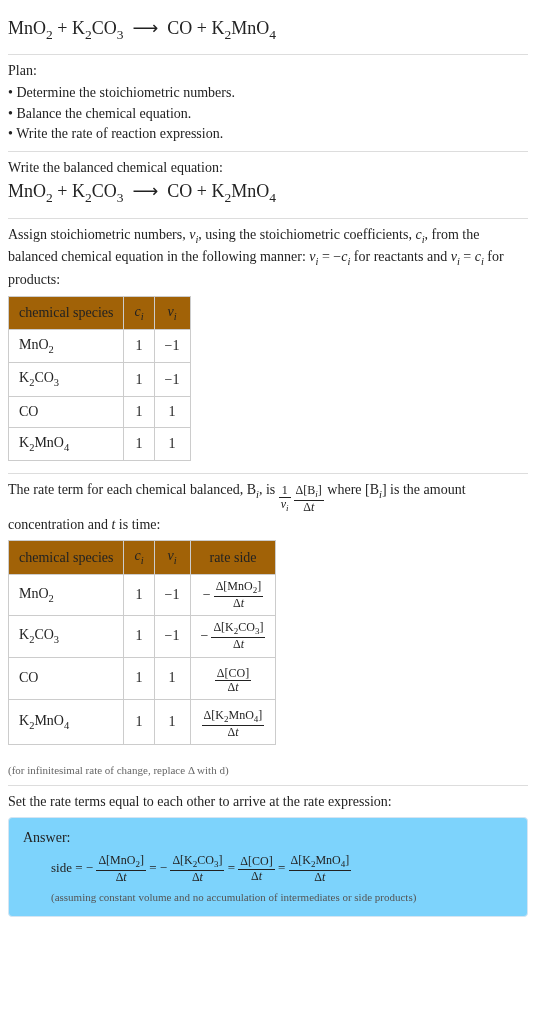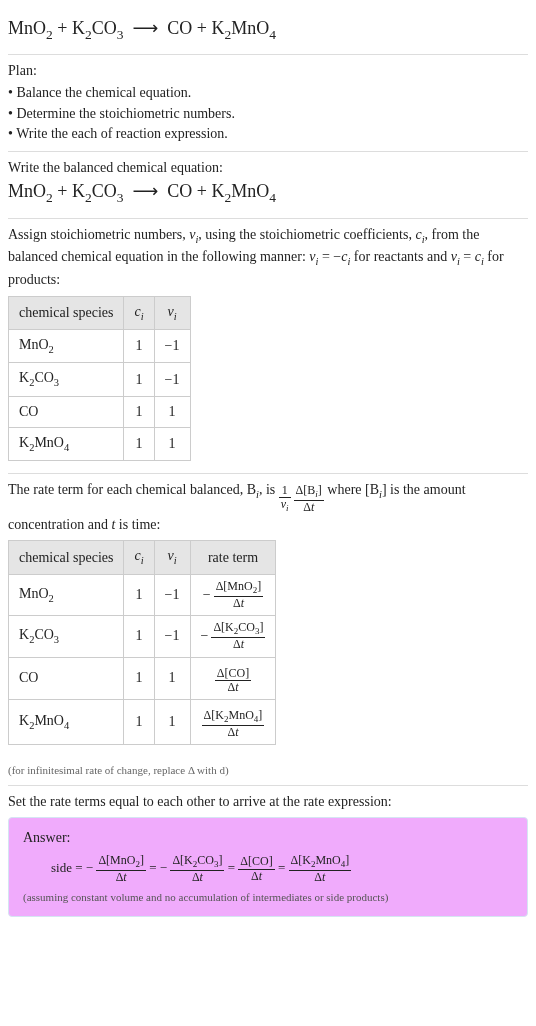--- a/index.html
+++ b/index.html
@@ -26,58 +26,58 @@
 .tbl {
   border-collapse: collapse;
   margin: 6px 0;
 }
 .tbl th, .tbl td {
   border: 1px solid #ccc;
   padding: 5px 10px;
   text-align: center;
   font-weight: normal;
 }
-.tbl th { background: #e5e5e5; }
+.tbl th { background: #a16207; }
 .tbl td:first-child, .tbl th:first-child { text-align: left; }
 .frac {
   display: inline-block;
   vertical-align: middle;
   text-align: center;
   font-size: 12px;
   line-height: 1.1;
 }
 .frac .num { display: block; border-bottom: 1px solid #222; padding: 0 2px; }
 .frac .den { display: block; padding: 0 2px; }
 .inline-frac { display:inline-flex; align-items:center; gap:3px; }
 .caption { font-size: 11px; color: #666; margin-top: 18px; }
 .answer-box {
-  background: #f0abfc;
+  background: #7dd3fc;
   border: 1px solid #d5e5f2;
   border-radius: 4px;
   padding: 10px 14px;
   margin-top: 6px;
 }
 .answer-label { font-size: 14px; margin-bottom: 6px; }
 .answer-eqn { margin-left: 28px; font-size: 13px; }
-.answer-note { font-size: 11px; color: #555; margin-top: 6px; }
+.answer-note { font-size: 11px; color: #555; margin-top: 6px; margin-left: 28px; }
 .species { white-space: nowrap; }
 </style>
 </head>
 <body>
 
 <div class="section">
   <div class="eqn">MnO<sub>2</sub> + K<sub>2</sub>CO<sub>3</sub> &nbsp;⟶&nbsp; CO + K<sub>2</sub>MnO<sub>4</sub></div>
 </div>
 
 <div class="section">
   <div>Plan:</div>
   <div class="plan-list">
+    <div class="plan-item">• Determine the stoichiometric numbers.</div>
     <div class="plan-item">• Balance the chemical equation.</div>
-    <div class="plan-item">• Determine the stoichiometric numbers.</div>
-    <div class="plan-item">• Write the each of reaction expression.</div>
+    <div class="plan-item">• Write the rate of reaction expression.</div>
   </div>
 </div>
 
 <div class="section">
   <div>Write the balanced chemical equation:</div>
   <div class="eqn">MnO<sub>2</sub> + K<sub>2</sub>CO<sub>3</sub> &nbsp;⟶&nbsp; CO + K<sub>2</sub>MnO<sub>4</sub></div>
 </div>
 
 <div class="section">
   <div>Assign stoichiometric numbers, <span class="ital">ν<sub>i</sub></span>, using the stoichiometric coefficients, <span class="ital">c<sub>i</sub></span>, from the balanced chemical equation in the following manner: <span class="ital">ν<sub>i</sub></span> = −<span class="ital">c<sub>i</sub></span> for reactants and <span class="ital">ν<sub>i</sub></span> = <span class="ital">c<sub>i</sub></span> for products:</div>
@@ -127,21 +127,21 @@
     </span>
     <span> where [B<sub><span class="ital">i</span></sub>] is the amount concentration and <span class="ital">t</span> is time:</span>
   </div>
 
   <table class="tbl">
     <tbody>
         <tr>
       <th>chemical species</th>
       <th><span class="ital">c<sub>i</sub></span></th>
       <th><span class="ital">ν<sub>i</sub></span></th>
-      <th>rate term</th>
+      <th>rate side</th>
     </tr>
     </tbody>
       <tbody id="rate-rows">
         <tr>
           <td class="species">MnO<sub>2</sub></td>
           <td>1</td>
           <td>−1</td>
           <td><span class="inline-frac">− <span class="frac">
                 <span class="num">Δ[MnO<sub>2</sub>]</span>
                 <span class="den">Δ<span class="ital">t</span></span>

